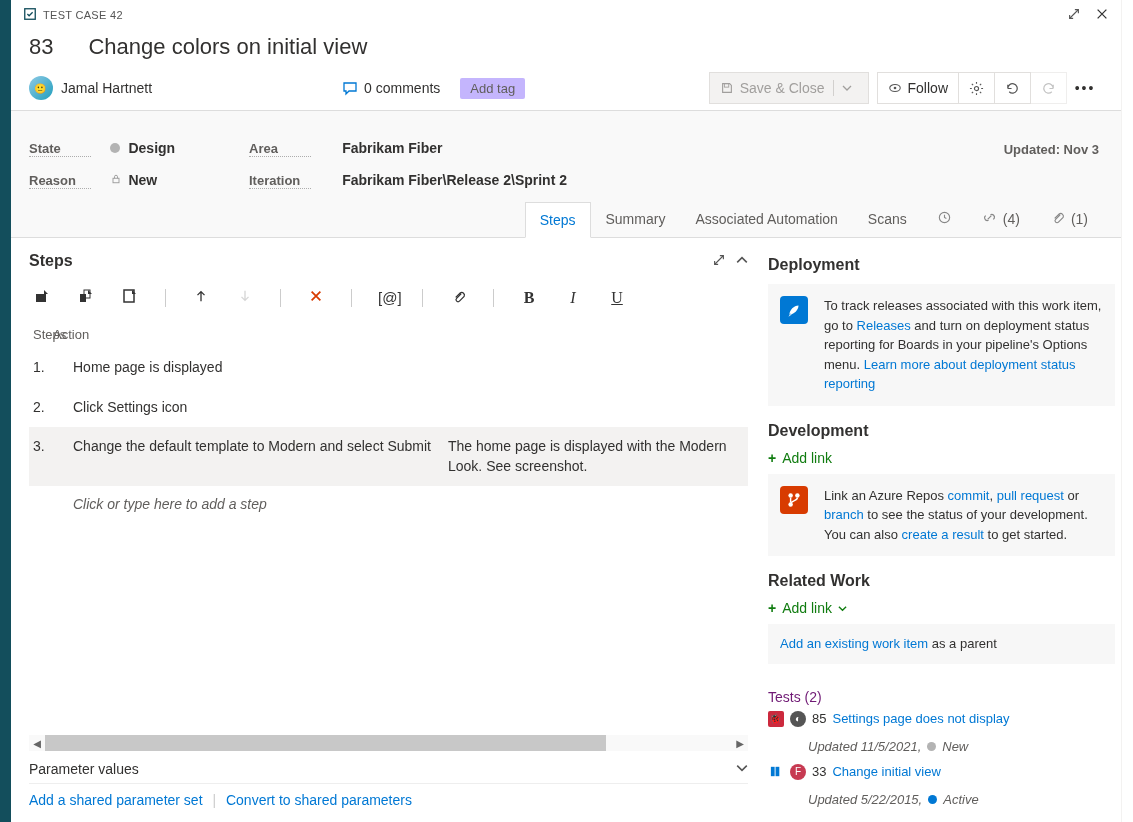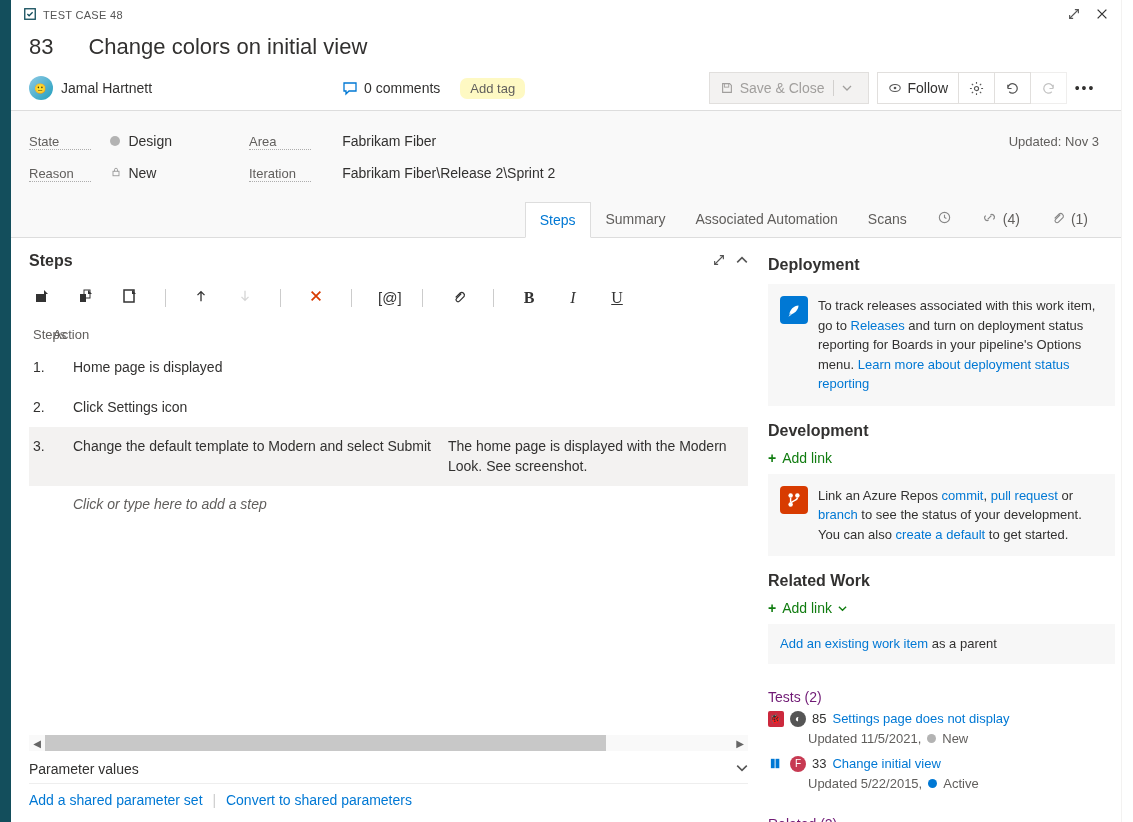--- a/index.html
+++ b/index.html
@@ -22,35 +22,35 @@
   .header .title { font-size:22px; font-weight:400; color:#323130; }
 
   
   .inforow { display:flex; align-items:center; padding:4px 18px 8px 18px; height:40px; }
   .avatar { width:24px; height:24px; border-radius:50%; background:linear-gradient(135deg,#8ecae6,#219ebc); display:inline-flex; align-items:center; justify-content:center; color:#fff; font-size:10px; margin-right:8px; }
   .assignee { font-size:14px; color:#323130; }
   .inforow .spacer1 { width:190px; }
   .comments-chip { display:flex; align-items:center; color:#0078d4; margin-right:20px; }
   .comments-chip svg { margin-right:6px; }
   .comments-chip .count { color:#323130; }
-  .add-tag { background:#fef9c3; color:#605e5c; font-size:13px; padding:3px 10px; border-radius:7px; }
+  .add-tag { background:#c4b5fd; color:#605e5c; font-size:13px; padding:3px 10px; border-radius:2px; }
   .inforow .flex { flex:1; }
   .actions { display:flex; align-items:center; gap:0; }
   .btn { height:32px; display:flex; align-items:center; padding:0 10px; border:1px solid #e1dfdd; background:#fff; color:#323130; font-size:14px; }
   .btn.disabled { background:#f3f2f1; color:#a19f9d; }
   .btn svg { margin-right:6px; }
   .split-caret { border-left:1px solid #d2d0ce; padding-left:8px; margin-left:8px; }
   .icon-btn { width:36px; height:32px; display:flex; align-items:center; justify-content:center; border:1px solid #e1dfdd; border-left:none; }
   .more-btn { padding:0 8px; color:#323130; letter-spacing:2px; }
 
   .divider { height:1px; background:#ddd; margin:0; }
 
   
   .meta { background:#f9f9f9; padding:14px 18px 0 18px; }
-  .meta-row { display:flex; height:32px; align-items:center; }
+  .meta-row { display:flex; height:32px; align-items:flex-end;font-weight:bold; }
   .meta-label { width:62px; font-size:13px; color:#605e5c; border-bottom:1px dotted #adadad; display:inline-block; }
   .meta-val { font-size:14px; color:#323130; display:flex; align-items:center; }
   .dot { width:10px; height:10px; border-radius:50%; background:#b3b3b3; margin-right:8px; }
   .lock { color:#999; margin-right:6px; }
   .meta-col1 { width:220px; }
   .meta-col2 { flex:1; }
   .updated { font-size:13px; color:#605e5c; padding-right:4px; }
 
   
   .tabs { display:flex; justify-content:flex-end; background:#f9f9f9; padding-top:12px; }
@@ -90,32 +90,32 @@
   .hscroll .thumb { height:16px; background:#c8c8c8; }
   .hscroll .arrow { width:16px; text-align:center; color:#666; font-size:10px;}
 
   .param-head { display:flex; padding:10px 0 6px 0; border-bottom:1px solid #eee; }
   .param-links { padding-top:8px; font-size:14px; }
   .param-links a { color:#0078d4; text-decoration:none; }
   .param-sep { color:#ccc; margin:0 6px; }
 
   
   .r-section-title { font-size:16px; font-weight:600; margin:4px 0 10px 0; }
-  .info-box { background:#f7f7f7; padding:12px; font-size:13px; line-height:1.5; display:flex; gap:10px; margin-bottom:16px; }
+  .info-box { background:#f7f7f7; padding:12px; font-size:13px; line-height:1.5; display:flex; gap:16px; margin-bottom:16px; }
   .info-box .ibox-icon { width:28px; height:28px; background:#0078d4; border-radius:4px; flex-shrink:0; display:flex; align-items:center; justify-content:center; color:#fff; }
   .info-box a { color:#0078d4; text-decoration:none; }
   .add-link { color:#107c10; font-size:14px; display:flex; align-items:center; gap:6px; margin-bottom:8px; }
   .add-link .plus { color:#107c10; font-weight:bold; }
   .link-a { color:#0078d4; text-decoration:none; }
 
   .tests-head { font-size:14px; margin:25px 0 6px 0; color:#701a75; }
   .work-item { font-size:13px; margin-bottom:10px; }
   .work-item .row1 { display:flex; align-items:center; gap:6px; }
   .work-item .wi-title { color:#0078d4; }
-  .work-item .row2 { color:#605e5c; margin-left:40px; margin-top:4px; display:flex; align-items:center; gap:6px; }
+  .work-item .row2 { color:#605e5c; margin-left:40px; margin-top:12px; display:flex; align-items:center; gap:6px;font-style:italic; }
   .wi-icon { width:16px; height:16px; display:inline-flex; align-items:center; justify-content:center; border-radius:2px; font-size:10px; }
   .wi-avatar { width:18px; height:18px; border-radius:50%; background:#888; display:inline-flex; align-items:center; justify-content:center; color:#fff; font-size:9px; }
   .wi-ico-bug { background:#cc293d; color:#fff; }
   .wi-ico-gray { background:#555; color:#fff; border-radius:50%; }
   .wi-ico-f { background:#c73a52; color:#fff; border-radius:50%; }
   .wi-ico-blue { color:#0078d4; }
   .wi-ico-tc { color:#134e5c; }
   .state-dot { width:9px; height:9px; border-radius:50%; display:inline-block; }
   .sd-gray { background:#b3b3b3; }
   .sd-blue { background:#0078d4; }
@@ -126,21 +126,21 @@
 <div class="leftbar"></div>
 <div class="main">
 
   <div class="titlebar">
     <span class="icon">
       <svg width="14" height="14" viewBox="0 0 16 16">
           <rect x="2" y="2" width="12" height="12" fill="none" stroke="#134e5c" stroke-width="1.5"></rect>
           <path d="M5 8l2 2 4-4" stroke="#134e5c" stroke-width="1.5" fill="none"></path>
         </svg>
     </span>
-    <span class="label">TEST CASE 48</span>
+    <span class="label">TEST CASE 42</span>
     <span class="spacer"></span>
     <span class="win-icons">
       <span><svg width="14" height="14" viewBox="0 0 16 16">
             <path d="M3 9l-0 4 4 0M13 7l0-4-4 0M3 13l5-5M13 3l-5 5" stroke="#555" stroke-width="1.3" fill="none"></path>
           </svg></span>
       <span><svg width="14" height="14" viewBox="0 0 16 16">
             <path d="M3 3l10 10M13 3L3 13" stroke="#333" stroke-width="1.5"></path>
           </svg></span>
     </span>
   </div>
@@ -380,21 +380,21 @@
       <div class="info-box">
         <div class="ibox-icon" style="background:#d83b01">
             <svg width="18" height="18" viewBox="0 0 16 16">
               <circle cx="5" cy="4" r="2" fill="#fff"></circle>
               <circle cx="11" cy="4" r="2" fill="#fff"></circle>
               <circle cx="5" cy="12" r="2" fill="#fff"></circle>
               <path d="M5 6v4M11 6c0 3-6 2-6 6" stroke="#fff" fill="none" stroke-width="1.3"></path>
             </svg>
           </div>
         <div>
-          <span>Link an Azure Repos </span><a href="#" class="link-a">commit</a><span>, </span><a href="#" class="link-a">pull request</a><span> or </span><a href="#" class="link-a">branch</a><span> to see the status of your development. You can also </span><a href="#" class="link-a">create a default</a><span> to get started.</span>
+          <span>Link an Azure Repos </span><a href="#" class="link-a">commit</a><span>, </span><a href="#" class="link-a">pull request</a><span> or </span><a href="#" class="link-a">branch</a><span> to see the status of your development. You can also </span><a href="#" class="link-a">create a result</a><span> to get started.</span>
         </div>
       </div>
 
       <div class="r-section-title">Related Work</div>
       <div class="add-link">
           <span class="plus">+</span>
           <span>Add link</span> 
           <span><svg width="9" height="9" viewBox="0 0 10 10">
               <path d="M1 3l4 4 4-4" stroke="#107c10" fill="none" stroke-width="1.5"></path>
             </svg></span>

